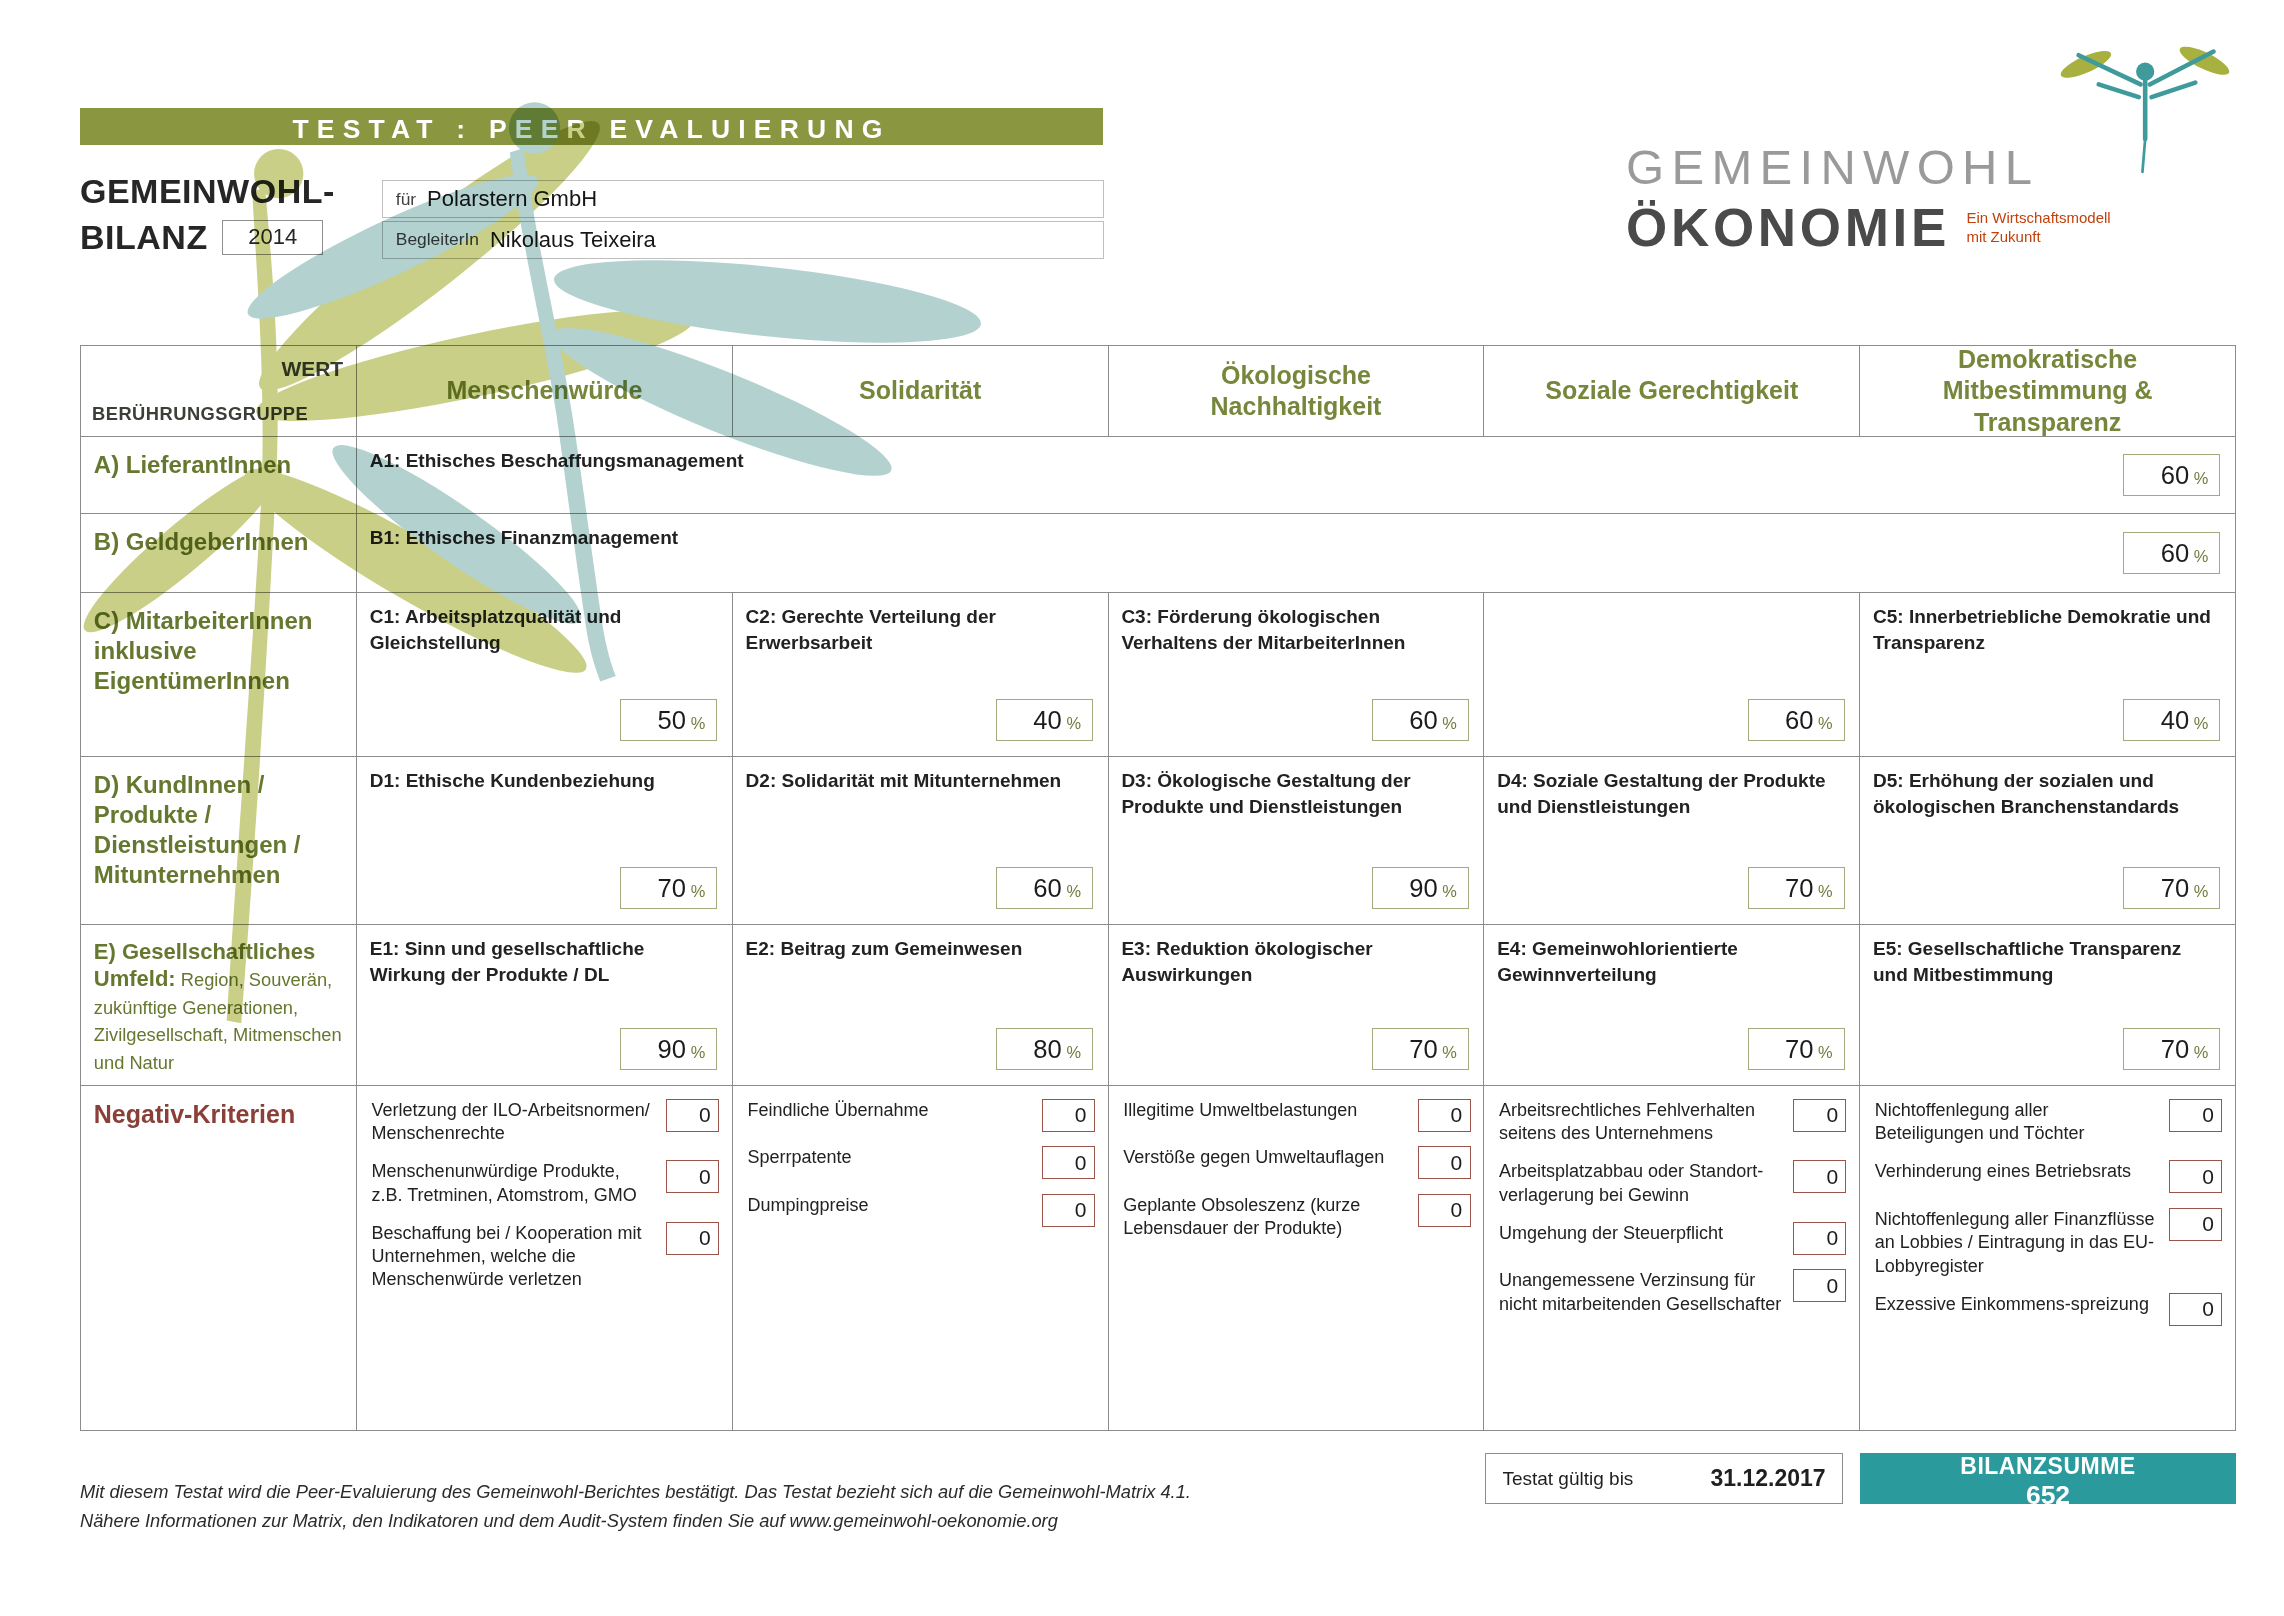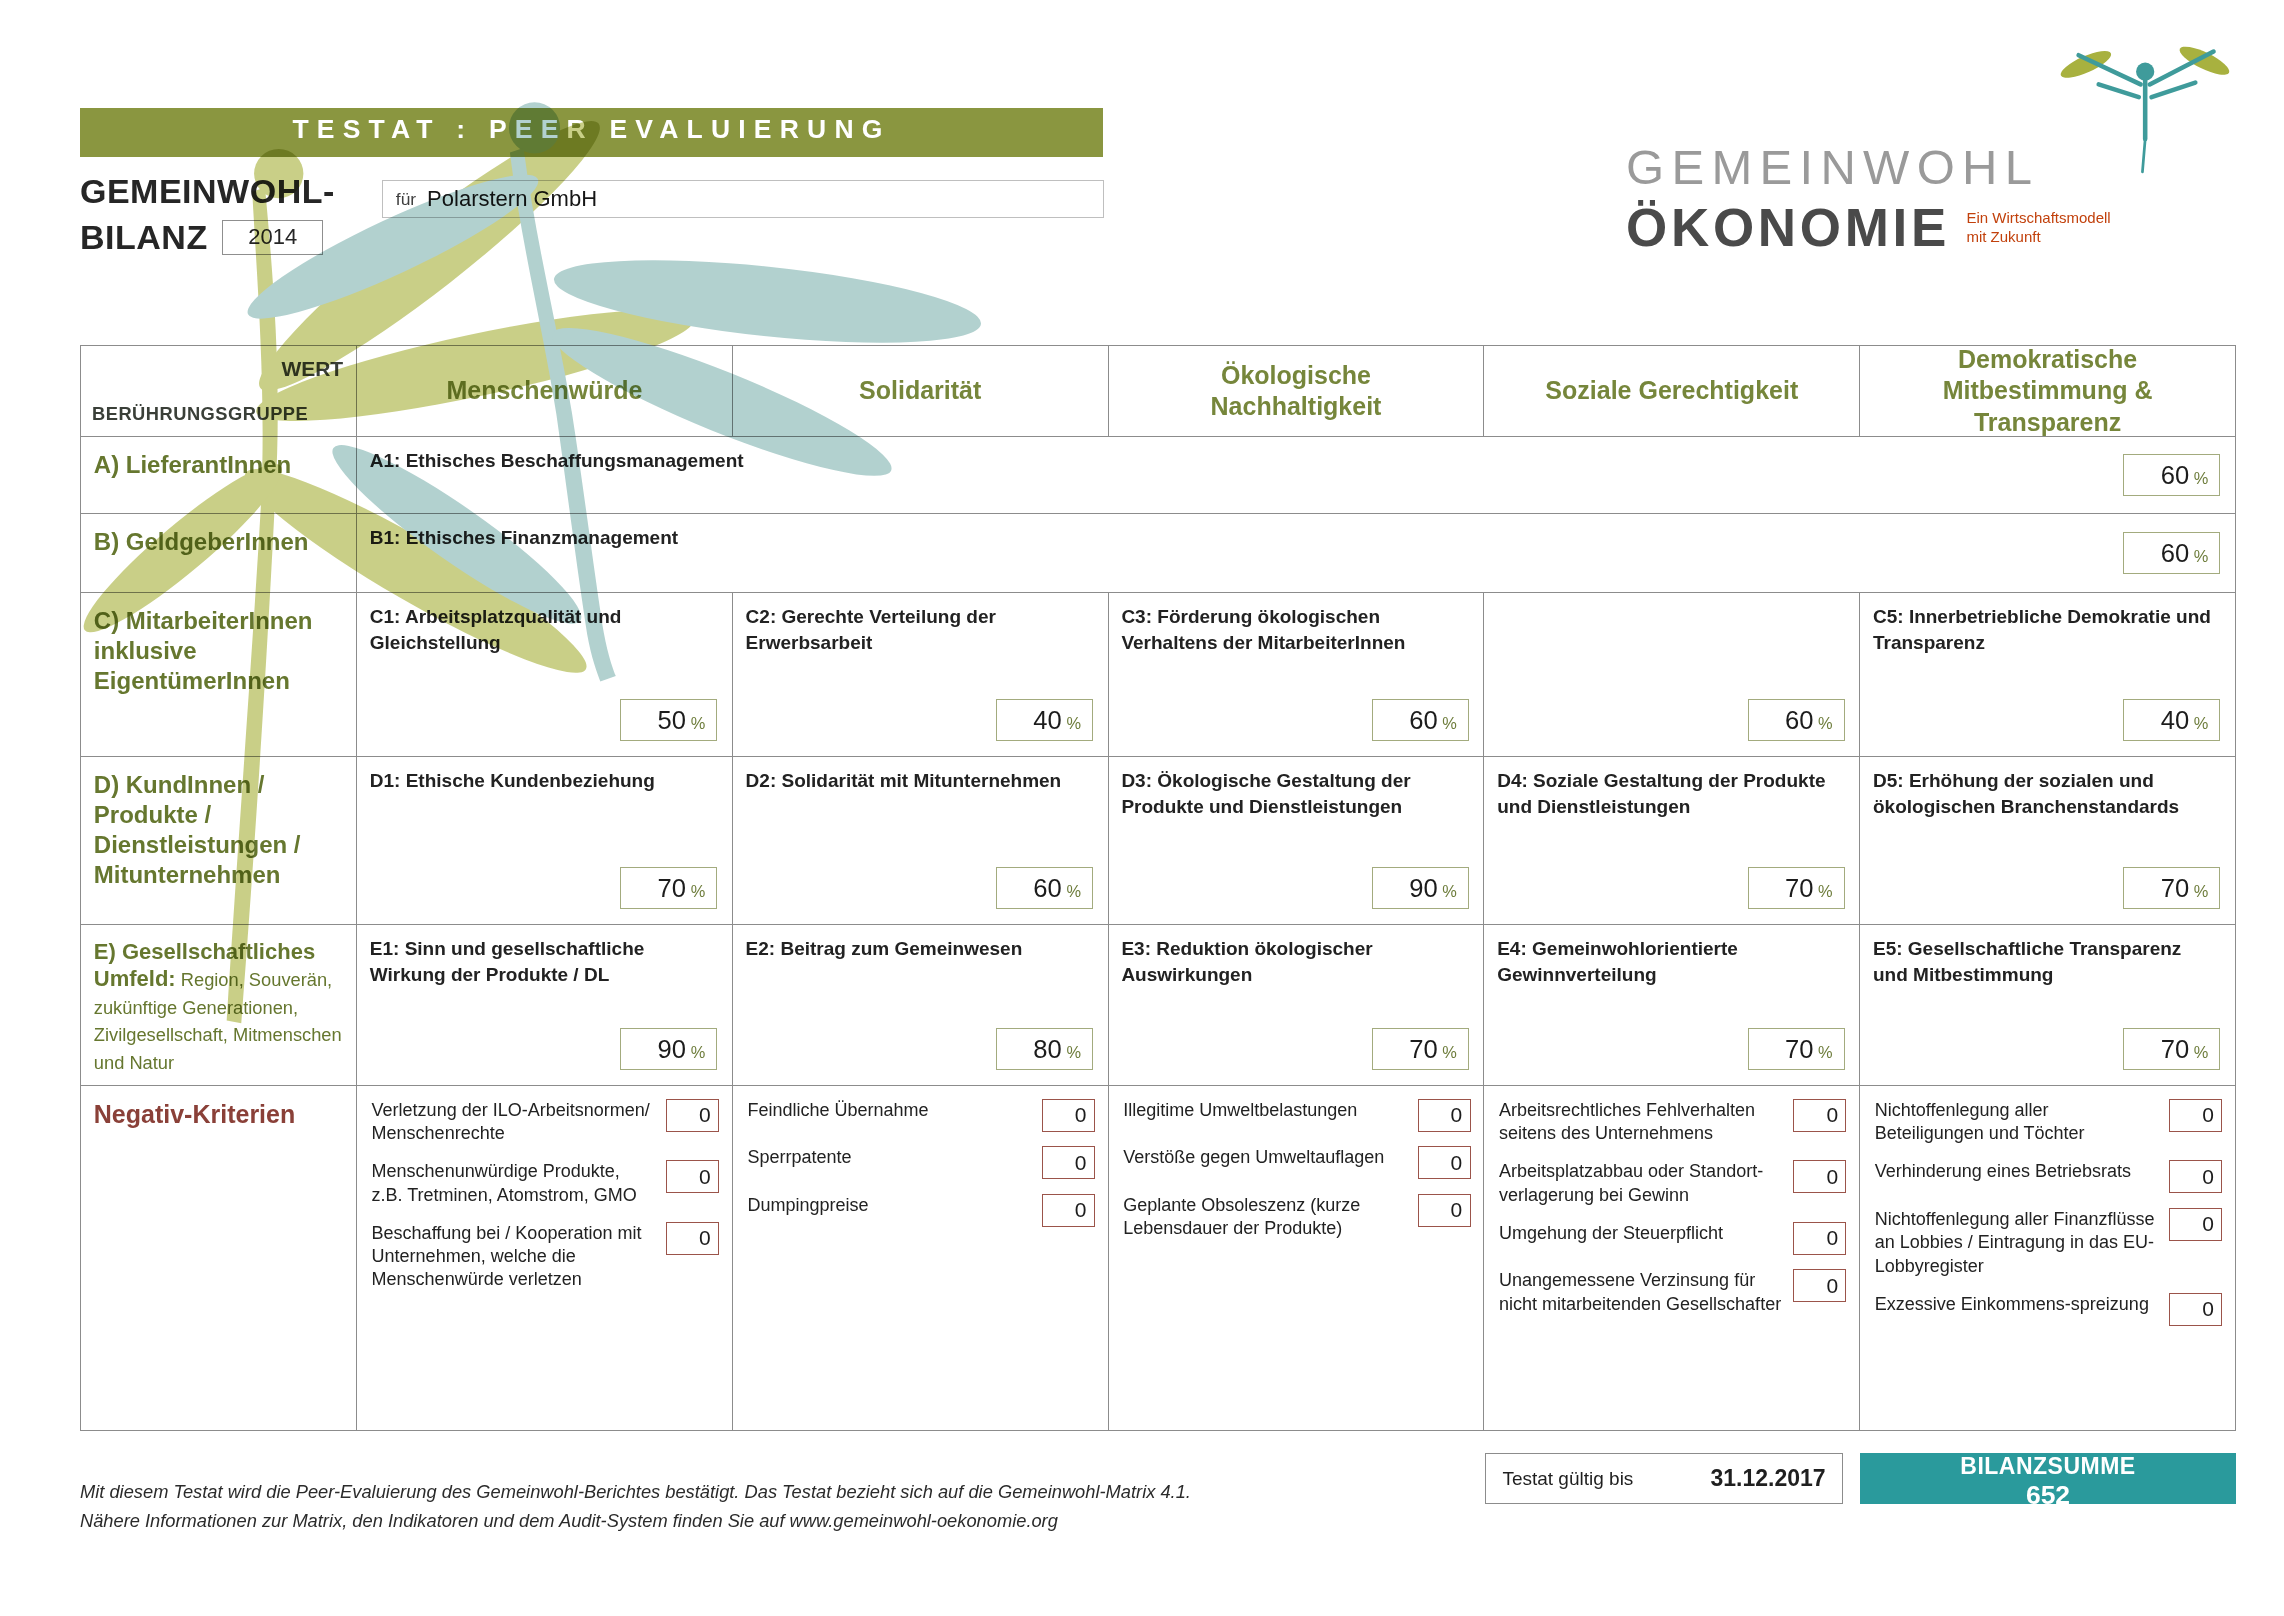--- a/index.html
+++ b/index.html
@@ -1,21 +1,21 @@
 <!DOCTYPE html>
 <html lang="de" style="font-size:14.6px"><head>
 <meta charset="utf-8">
 <style>
   * { box-sizing: border-box; margin: 0; padding: 0; }
   html,body { background:#ffffff; }
   body { font-family: "Liberation Sans", "DejaVu Sans", sans-serif; }
   .page { position: relative; width: 2284px; height: 1616px; background:#fff; overflow: hidden; }
 
   
-  .banner { position:absolute; left:80px; top:108px; width:1023px; height:49px;
+  .banner { position:absolute; left:80px; top:108px; width:1023px; height:37px;
     background:#8a9640; color:#fff; font-size:26.5px; font-weight:700;
     letter-spacing:8.2px; text-align:center; line-height:42px; }
   .gwb-title { position:absolute; left:80px; top:172px; color:#262626; }
   .gwb-title .line1 { font-size:34px; font-weight:700; letter-spacing:0.5px; }
   .gwb-title .line2 { display:flex; align-items:center; gap:14.6px; margin-top:7.3px; }
   .gwb-title .line2 .t { font-size:34px; font-weight:700; letter-spacing:0.5px; }
   .yearbox { width:101px; height:35px; border:1.8px solid #8f8f8f; font-size:22px;
     line-height:31px; text-align:center; color:#262626; background:#fff; }
 
   .formwrap { position:absolute; left:382px; top:180px; width:722px; }
@@ -97,20 +97,24 @@
       <span class="t">BILANZ</span>
       <span class="yearbox">2014</span>
     </div>
   </div>
 
   <div class="formwrap">
     <div class="formrow">
       <span class="lbl">für</span>
       <span class="val">Polarstern GmbH</span>
     </div>
+    <div class="formrow">
+      <span class="lbl">BegleiterIn</span>
+      <span class="val">Nikolaus Teixeira</span>
+    </div>
   </div>
 
   <div class="logo">
     <div class="l1">GEMEINWOHL</div>
     <div class="row2">
       <span class="l2">ÖKONOMIE</span>
       <span class="tag">
         <span>Ein Wirtschaftsmodell</span><br>
         <span>mit Zukunft</span>
       </span>

